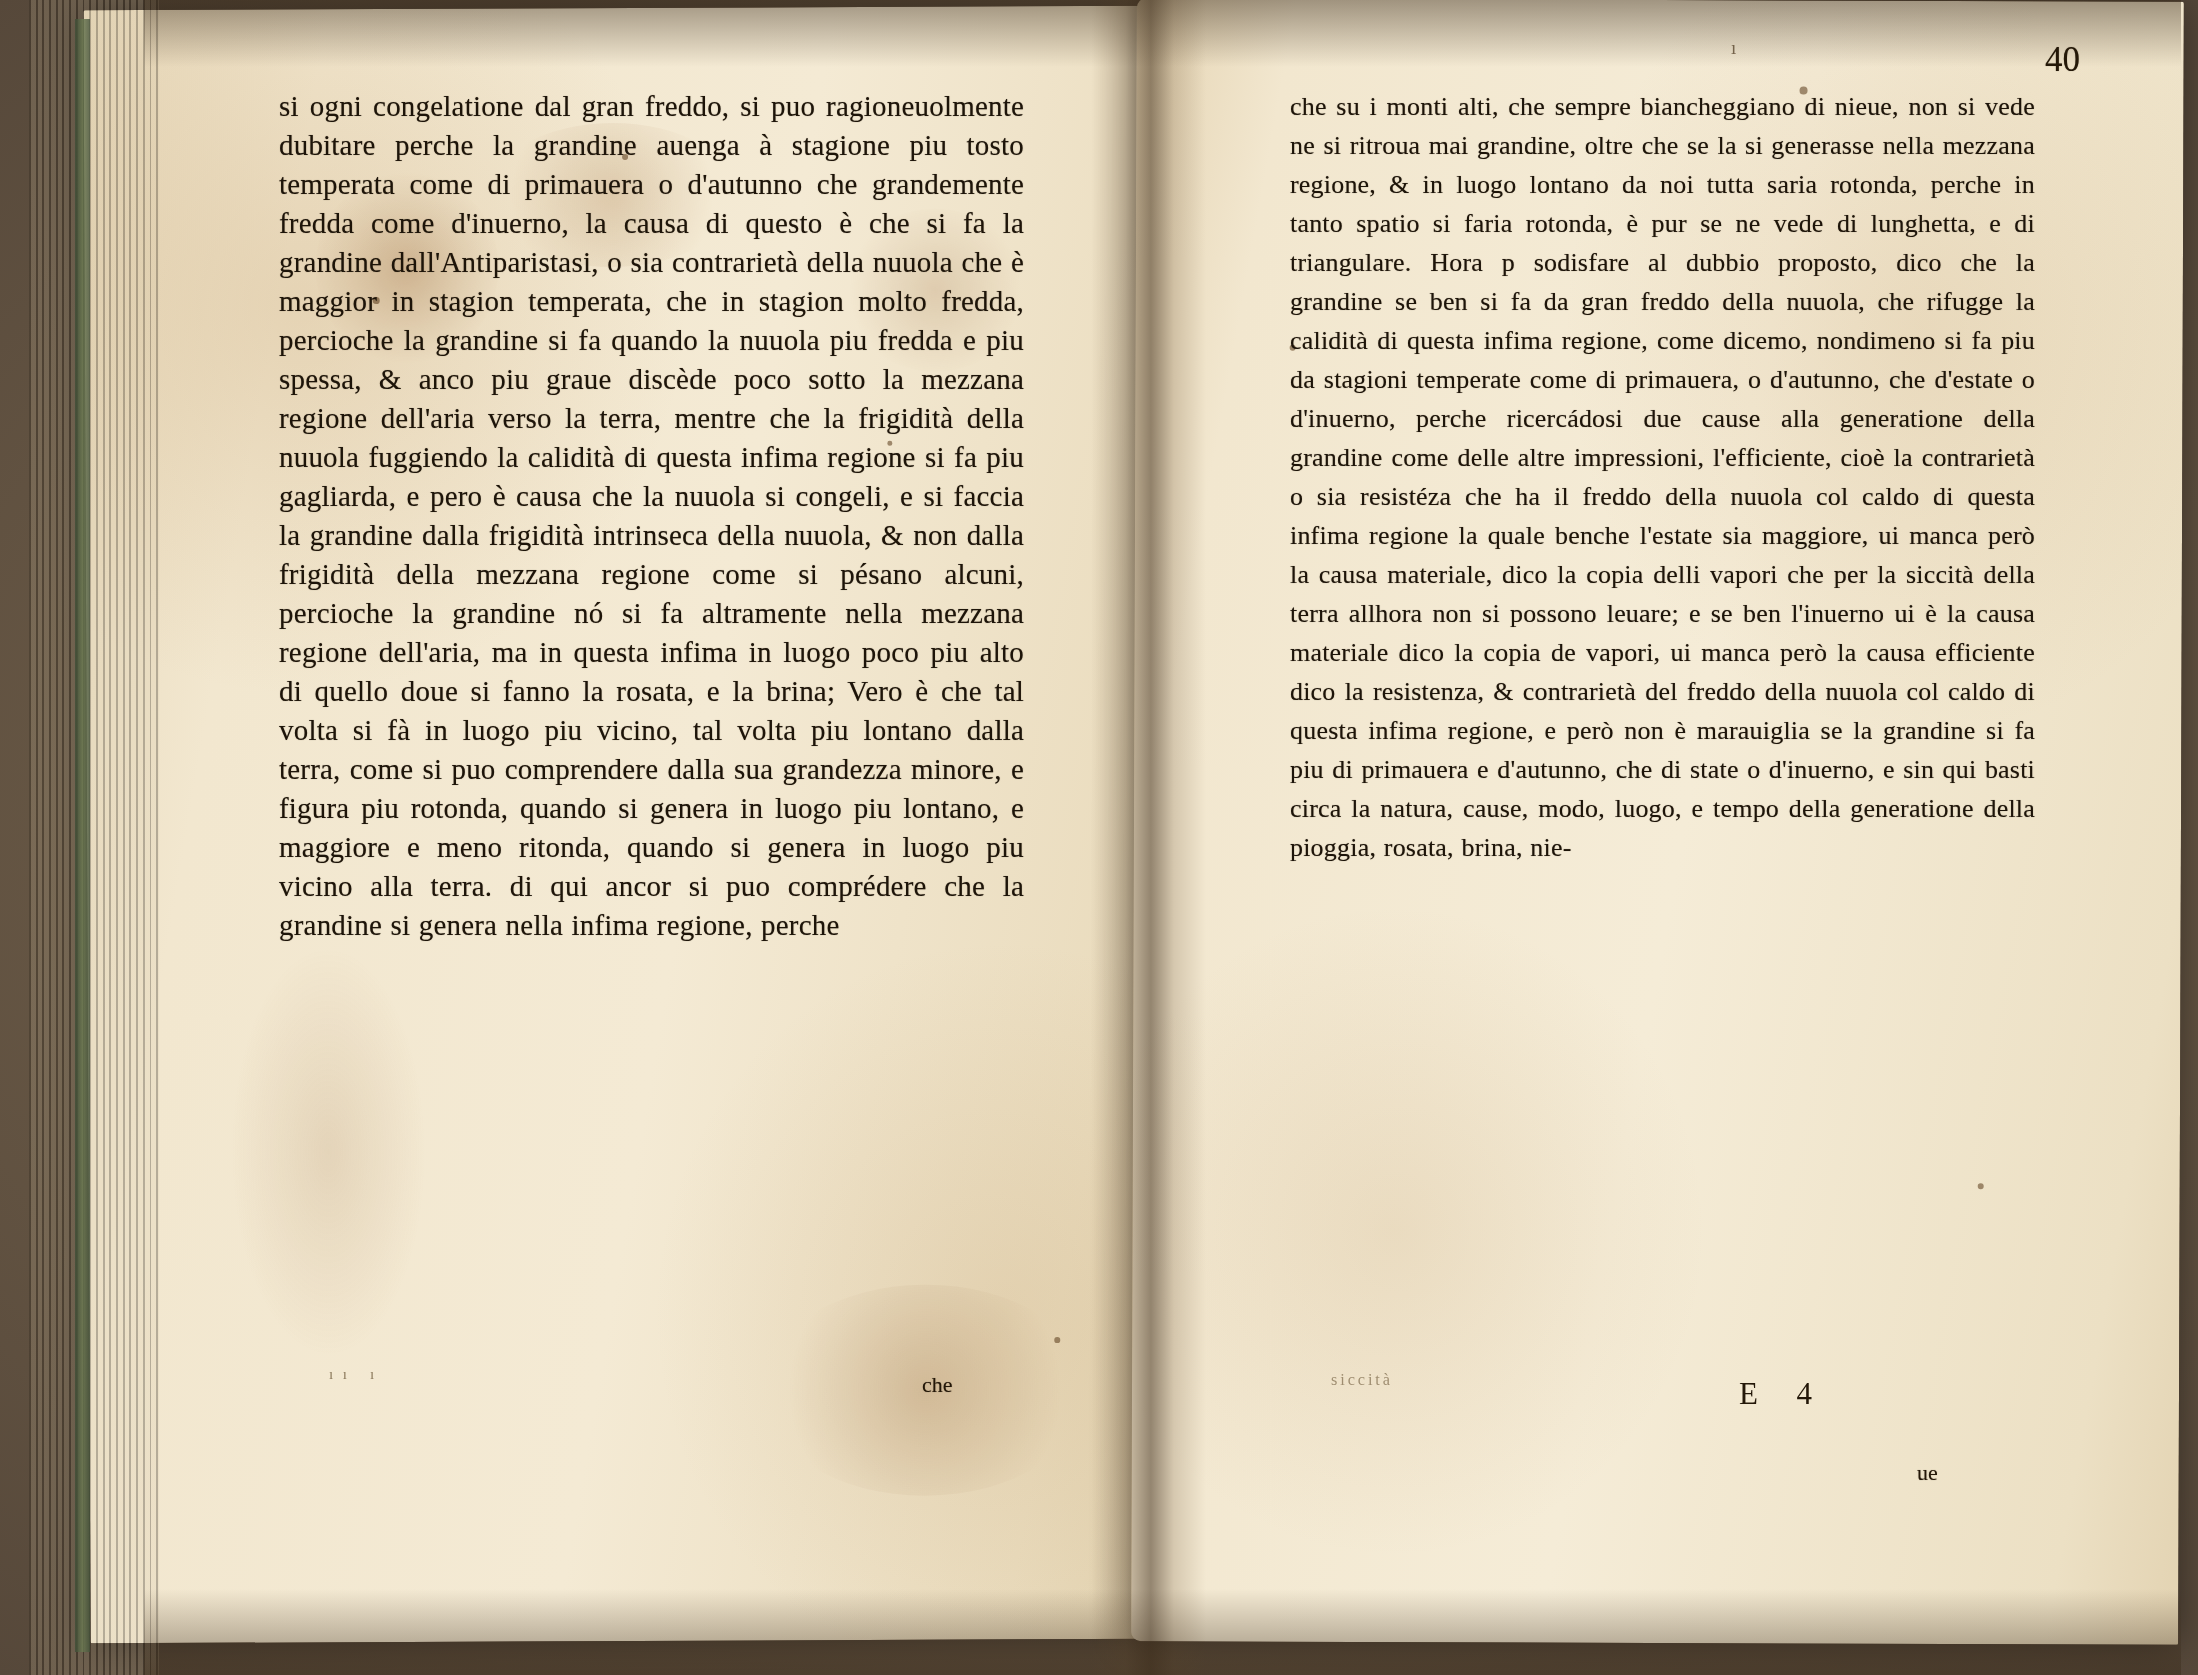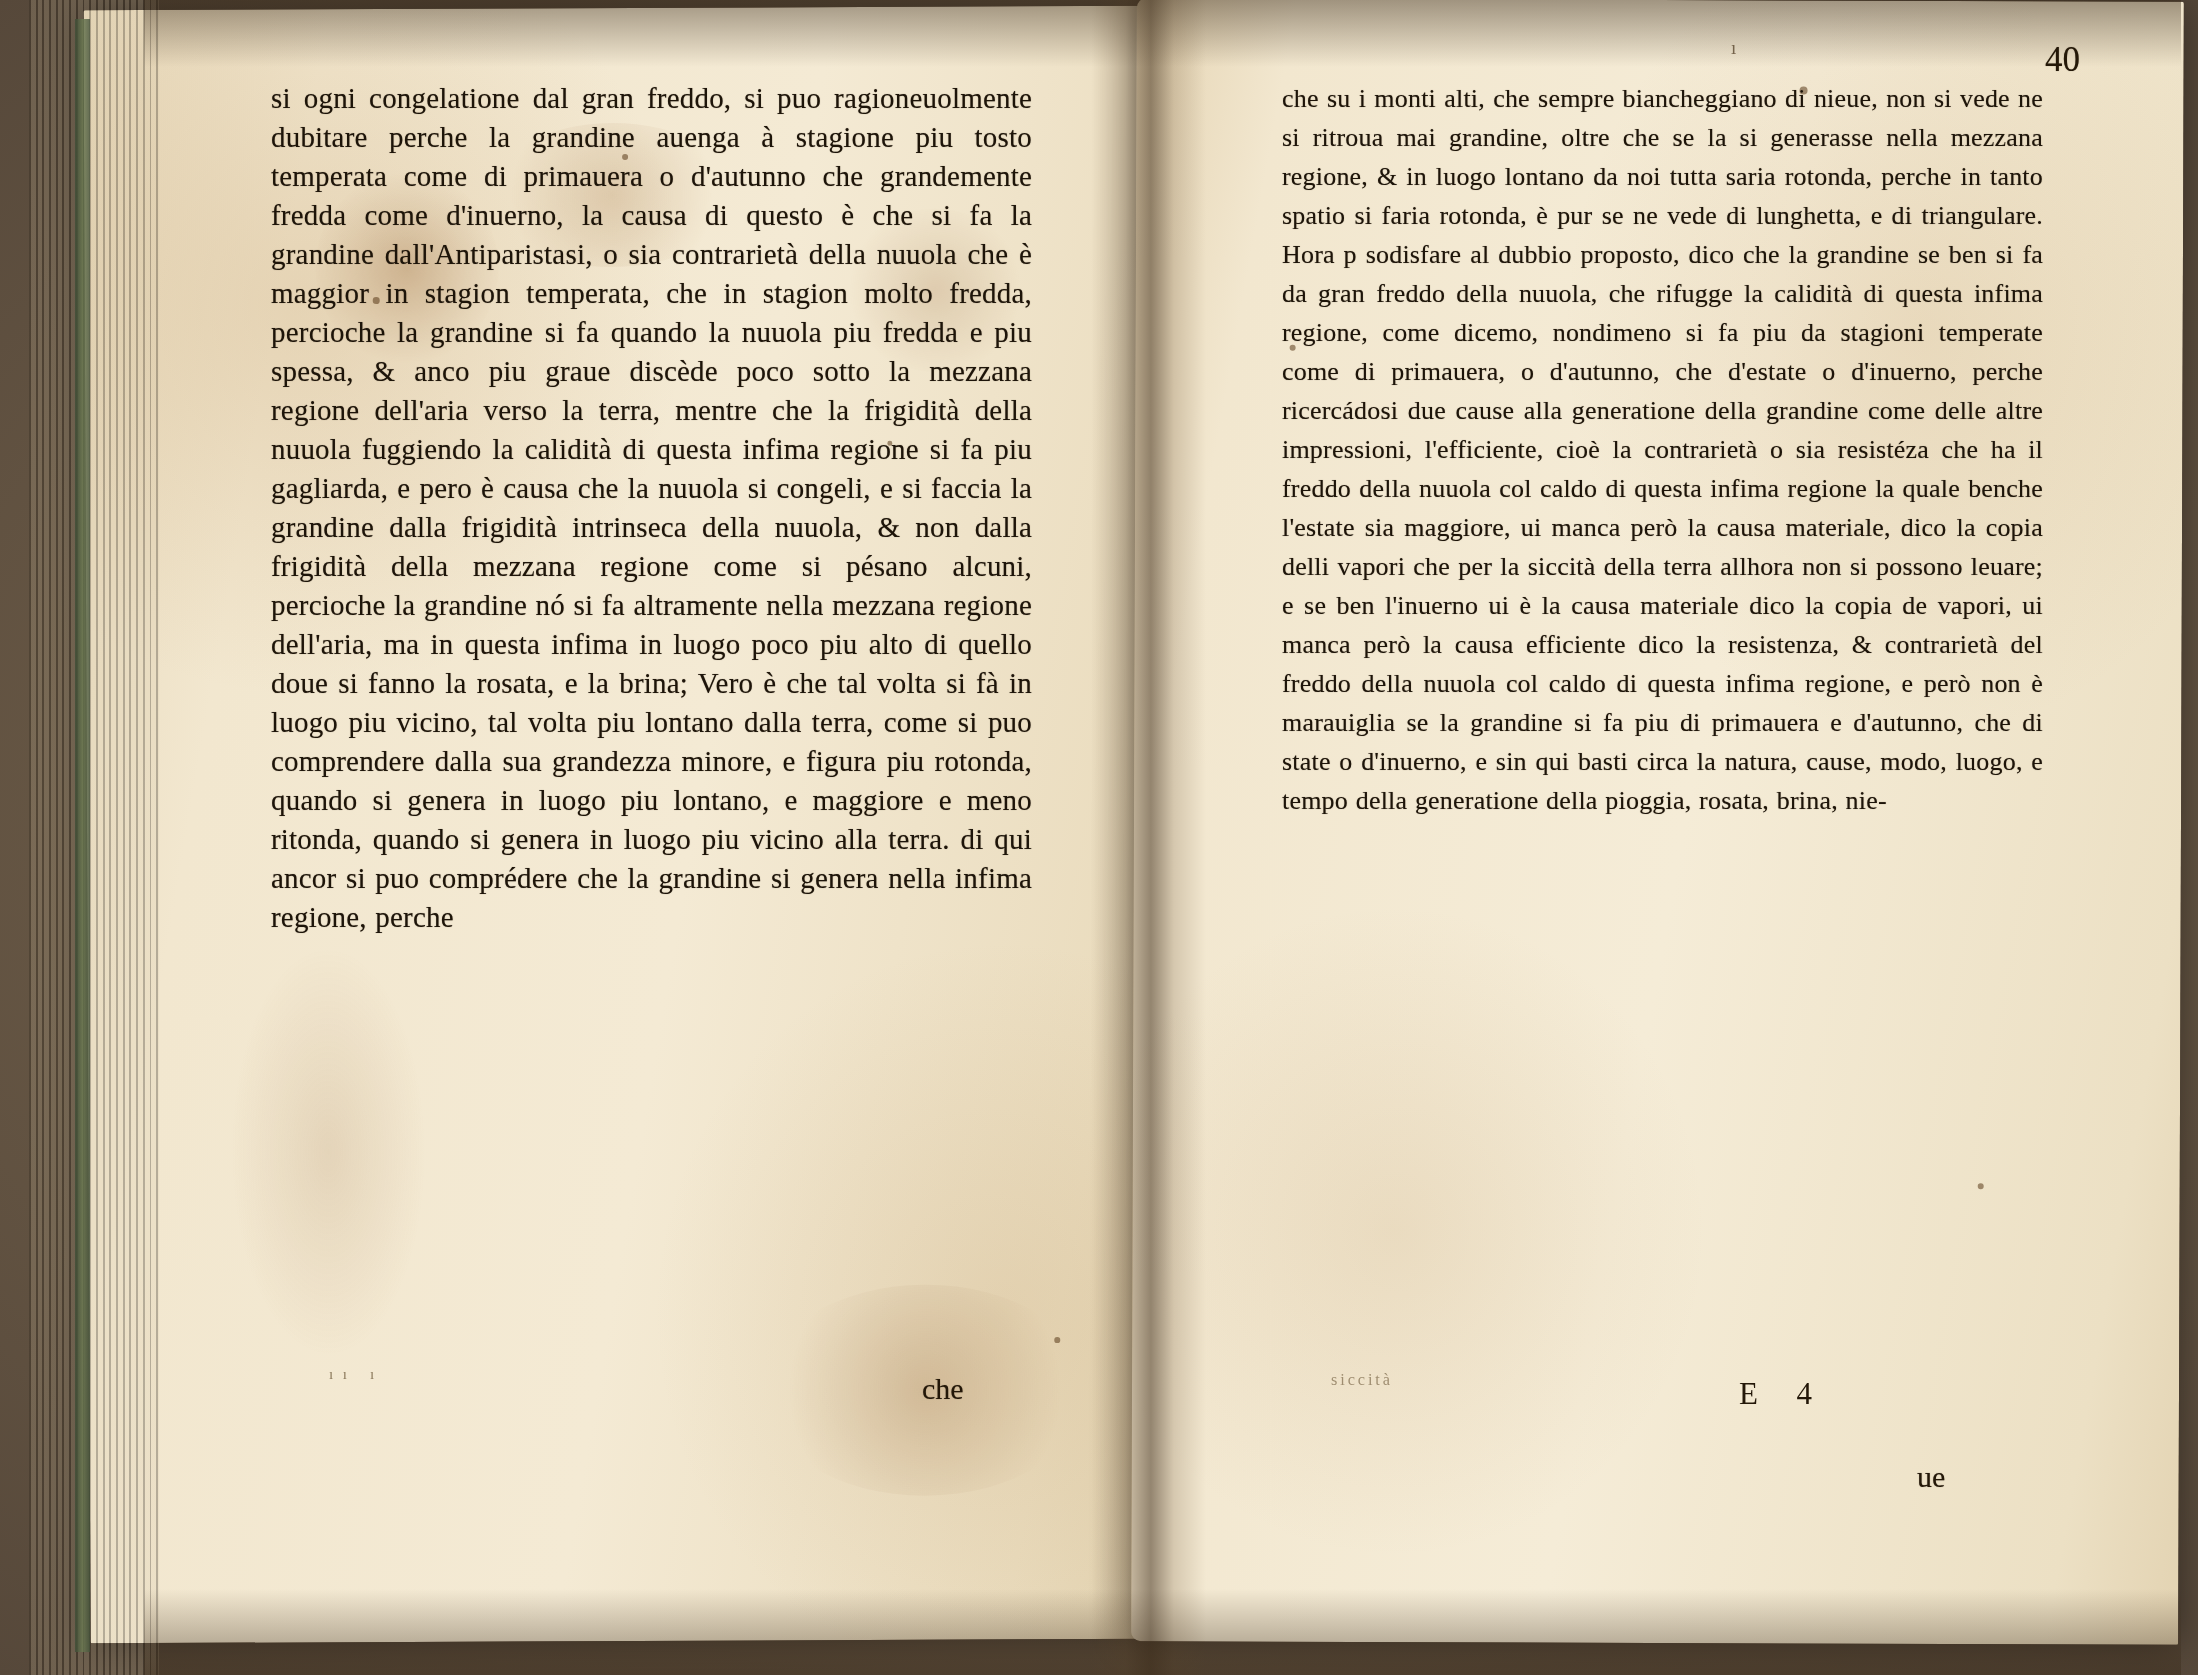--- a/index.html
+++ b/index.html
@@ -120,21 +120,21 @@
     pointer-events: none;
   }
 
   
   .textblock {
     position: absolute;
     color: #1d1409;
     font-family: "Liberation Serif", serif;
   }
   .textblock p {
-    margin: 4px;
+    margin: 12px;
     font-size: 29px;
     line-height: 39px;
     letter-spacing: 0.2px;
     word-spacing: 1px;
     text-align: justify;
     text-shadow: 0 0 1px rgba(40,26,10,0.45);
   }
   .tb-left {
     left: 238px;
     top: 75px;
@@ -142,21 +142,21 @@
   }
   .tb-right {
     left: 1249px;
     top: 75px;
     width: 769px;
   }
   .tb-right p { font-size: 26px; }
 
   .catchword {
     position: absolute;
-    font-size: 30px;
+    font-size: 22px;
     color: #231708;
     text-shadow: 0 0 1px rgba(40,26,10,0.45);
   }
   .cw-left { left: 893px; top: 1372px; }
   .cw-right { left: 1888px; top: 1460px; font-family: Liberation Serif, serif; }
 
   .signature {
     position: absolute;
     left: 1710px; top: 1376px;
     font-size: 31px;

